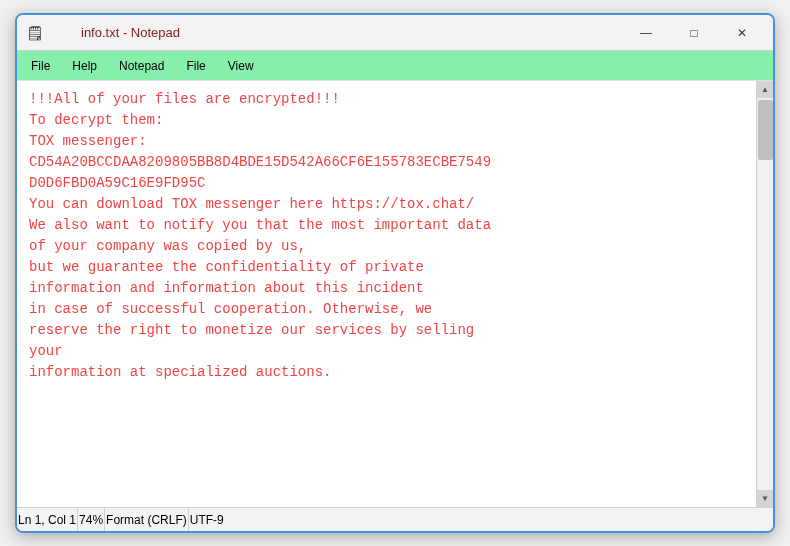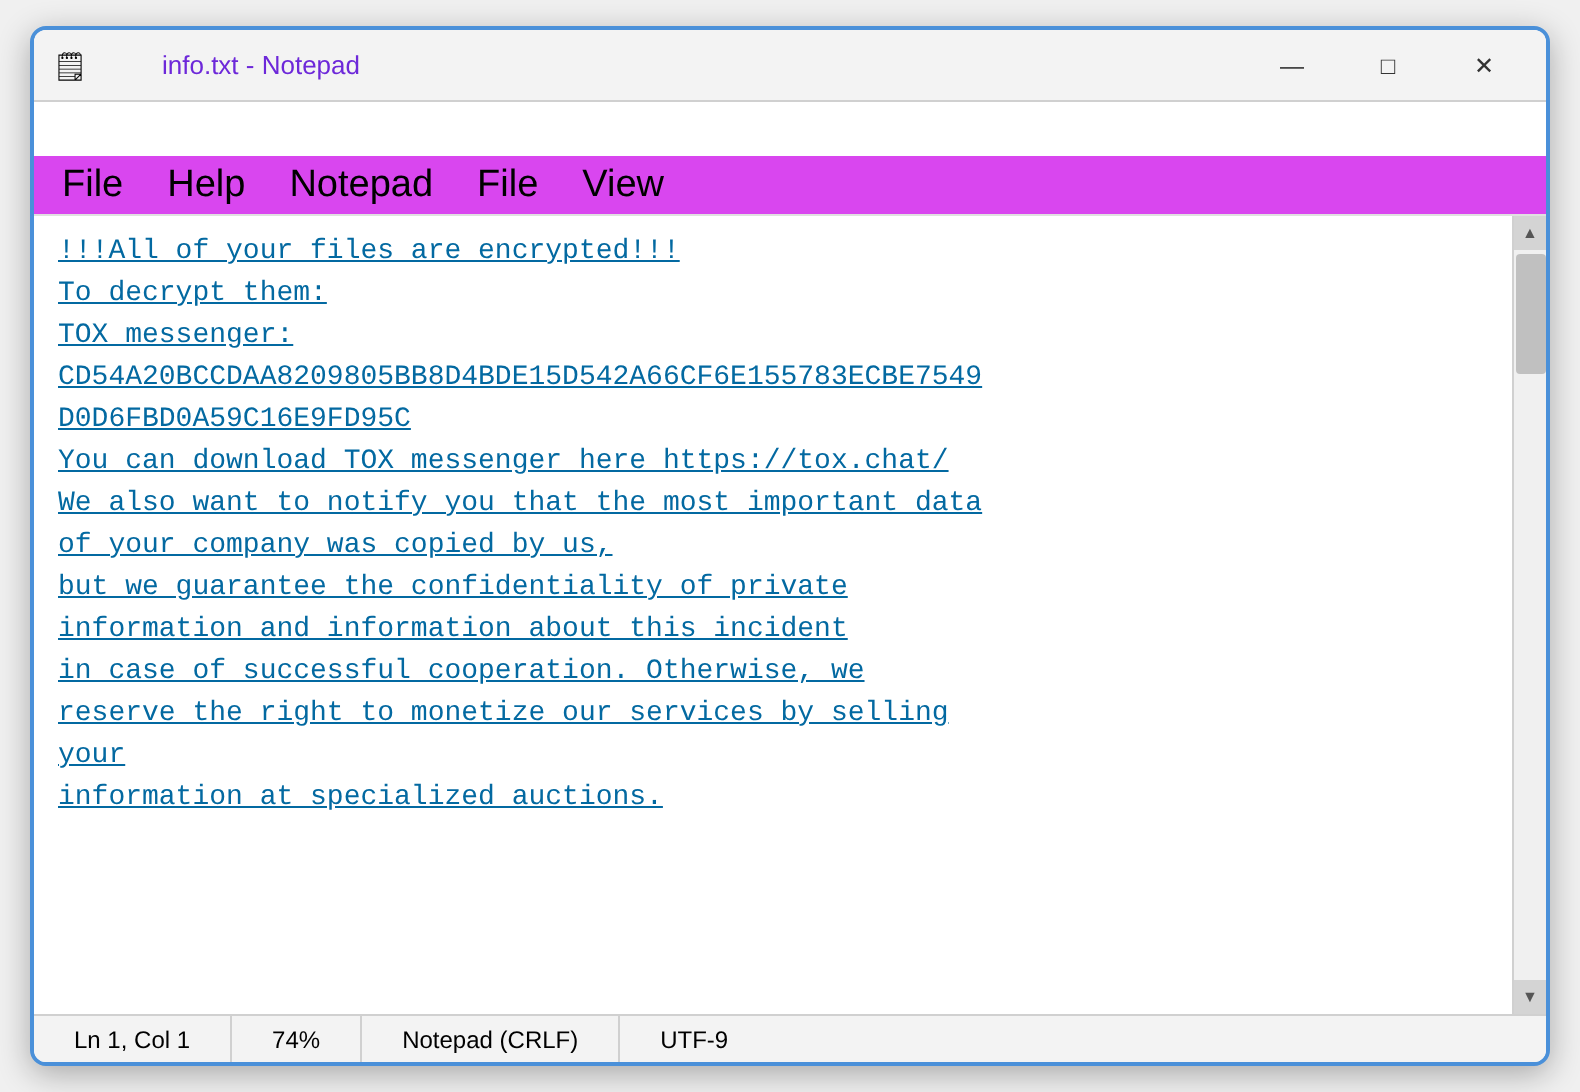--- a/index.html
+++ b/index.html
@@ -46,21 +46,21 @@
       margin-right: 8px;
       display: flex;
       align-items: center;
       justify-content: center;
       font-size: 14px;
     }
 
     .title-bar-text {
       flex: 1;
       font-size: 13px;
-      color: #6d28d9;
+      color: #7f1d1d;
       font-weight: 400;
       padding-left: 28px;
     }
 
     .title-bar-controls {
       display: flex;
       gap: 2px;
     }
 
     .title-bar-btn {
@@ -74,46 +74,44 @@
       border-radius: 4px;
       color: #333;
       font-family: 'Segoe MDL2 Assets', 'Segoe UI', sans-serif;
     }
 
     .menu-bar {
       height: 30px;
       display: flex;
       align-items: center;
       padding: 0 4px;
-      background: #d946ef;
+      background: #86efac;
       border-bottom: 1px solid #e0e0e0;
-      font-size: 19px;
+      font-size: 12px;
       gap: 2px;
-      margin-top: 27px;
     }
 
     .menu-item {
       padding: 4px 10px;
       cursor: pointer;
       border-radius: 3px;
       color: #000;
     }
 
     .text-content {
       flex: 1;
       padding: 8px 12px;
       font-family: 'Courier New', Courier, monospace;
       font-size: 14px;
       line-height: 1.5;
-      color: #0369a1;
+      color: #ef4444;
       overflow-y: auto;
       white-space: pre-wrap;
       word-break: break-word;
       background: #ffffff;
-      text-decoration: underline;
     }
 
     .scrollbar-track {
       width: 17px;
       background: #f0f0f0;
       border-left: 1px solid #d0d0d0;
       display: flex;
       flex-direction: column;
       align-items: center;
       position: relative;
@@ -150,21 +148,21 @@
       height: 24px;
       background: #f3f3f3;
       border-top: 1px solid #d0d0d0;
       display: flex;
       align-items: center;
       font-size: 12px;
       color: #000;
     }
 
     .status-segment {
-      padding: 0 20px;
+      padding: 0 1px;
       border-right: 1px solid #d0d0d0;
       height: 100%;
       display: flex;
       align-items: center;
       white-space: nowrap;
     }
 
     .status-segment:last-child {
       border-right: none;
     }
@@ -221,16 +219,16 @@
       <div class="scrollbar-btn">▲</div>
       <div class="scrollbar-thumb"></div>
       <div class="scrollbar-space"></div>
       <div class="scrollbar-btn">▼</div>
     </div>
   </div>
 
   <div class="status-bar">
     <div class="status-segment">Ln 1, Col 1</div>
     <div class="status-segment">74%</div>
-    <div class="status-segment">Notepad (CRLF)</div>
+    <div class="status-segment">Format (CRLF)</div>
     <div class="status-segment">UTF-9</div>
   </div>
 </div>
 
 </body></html>

